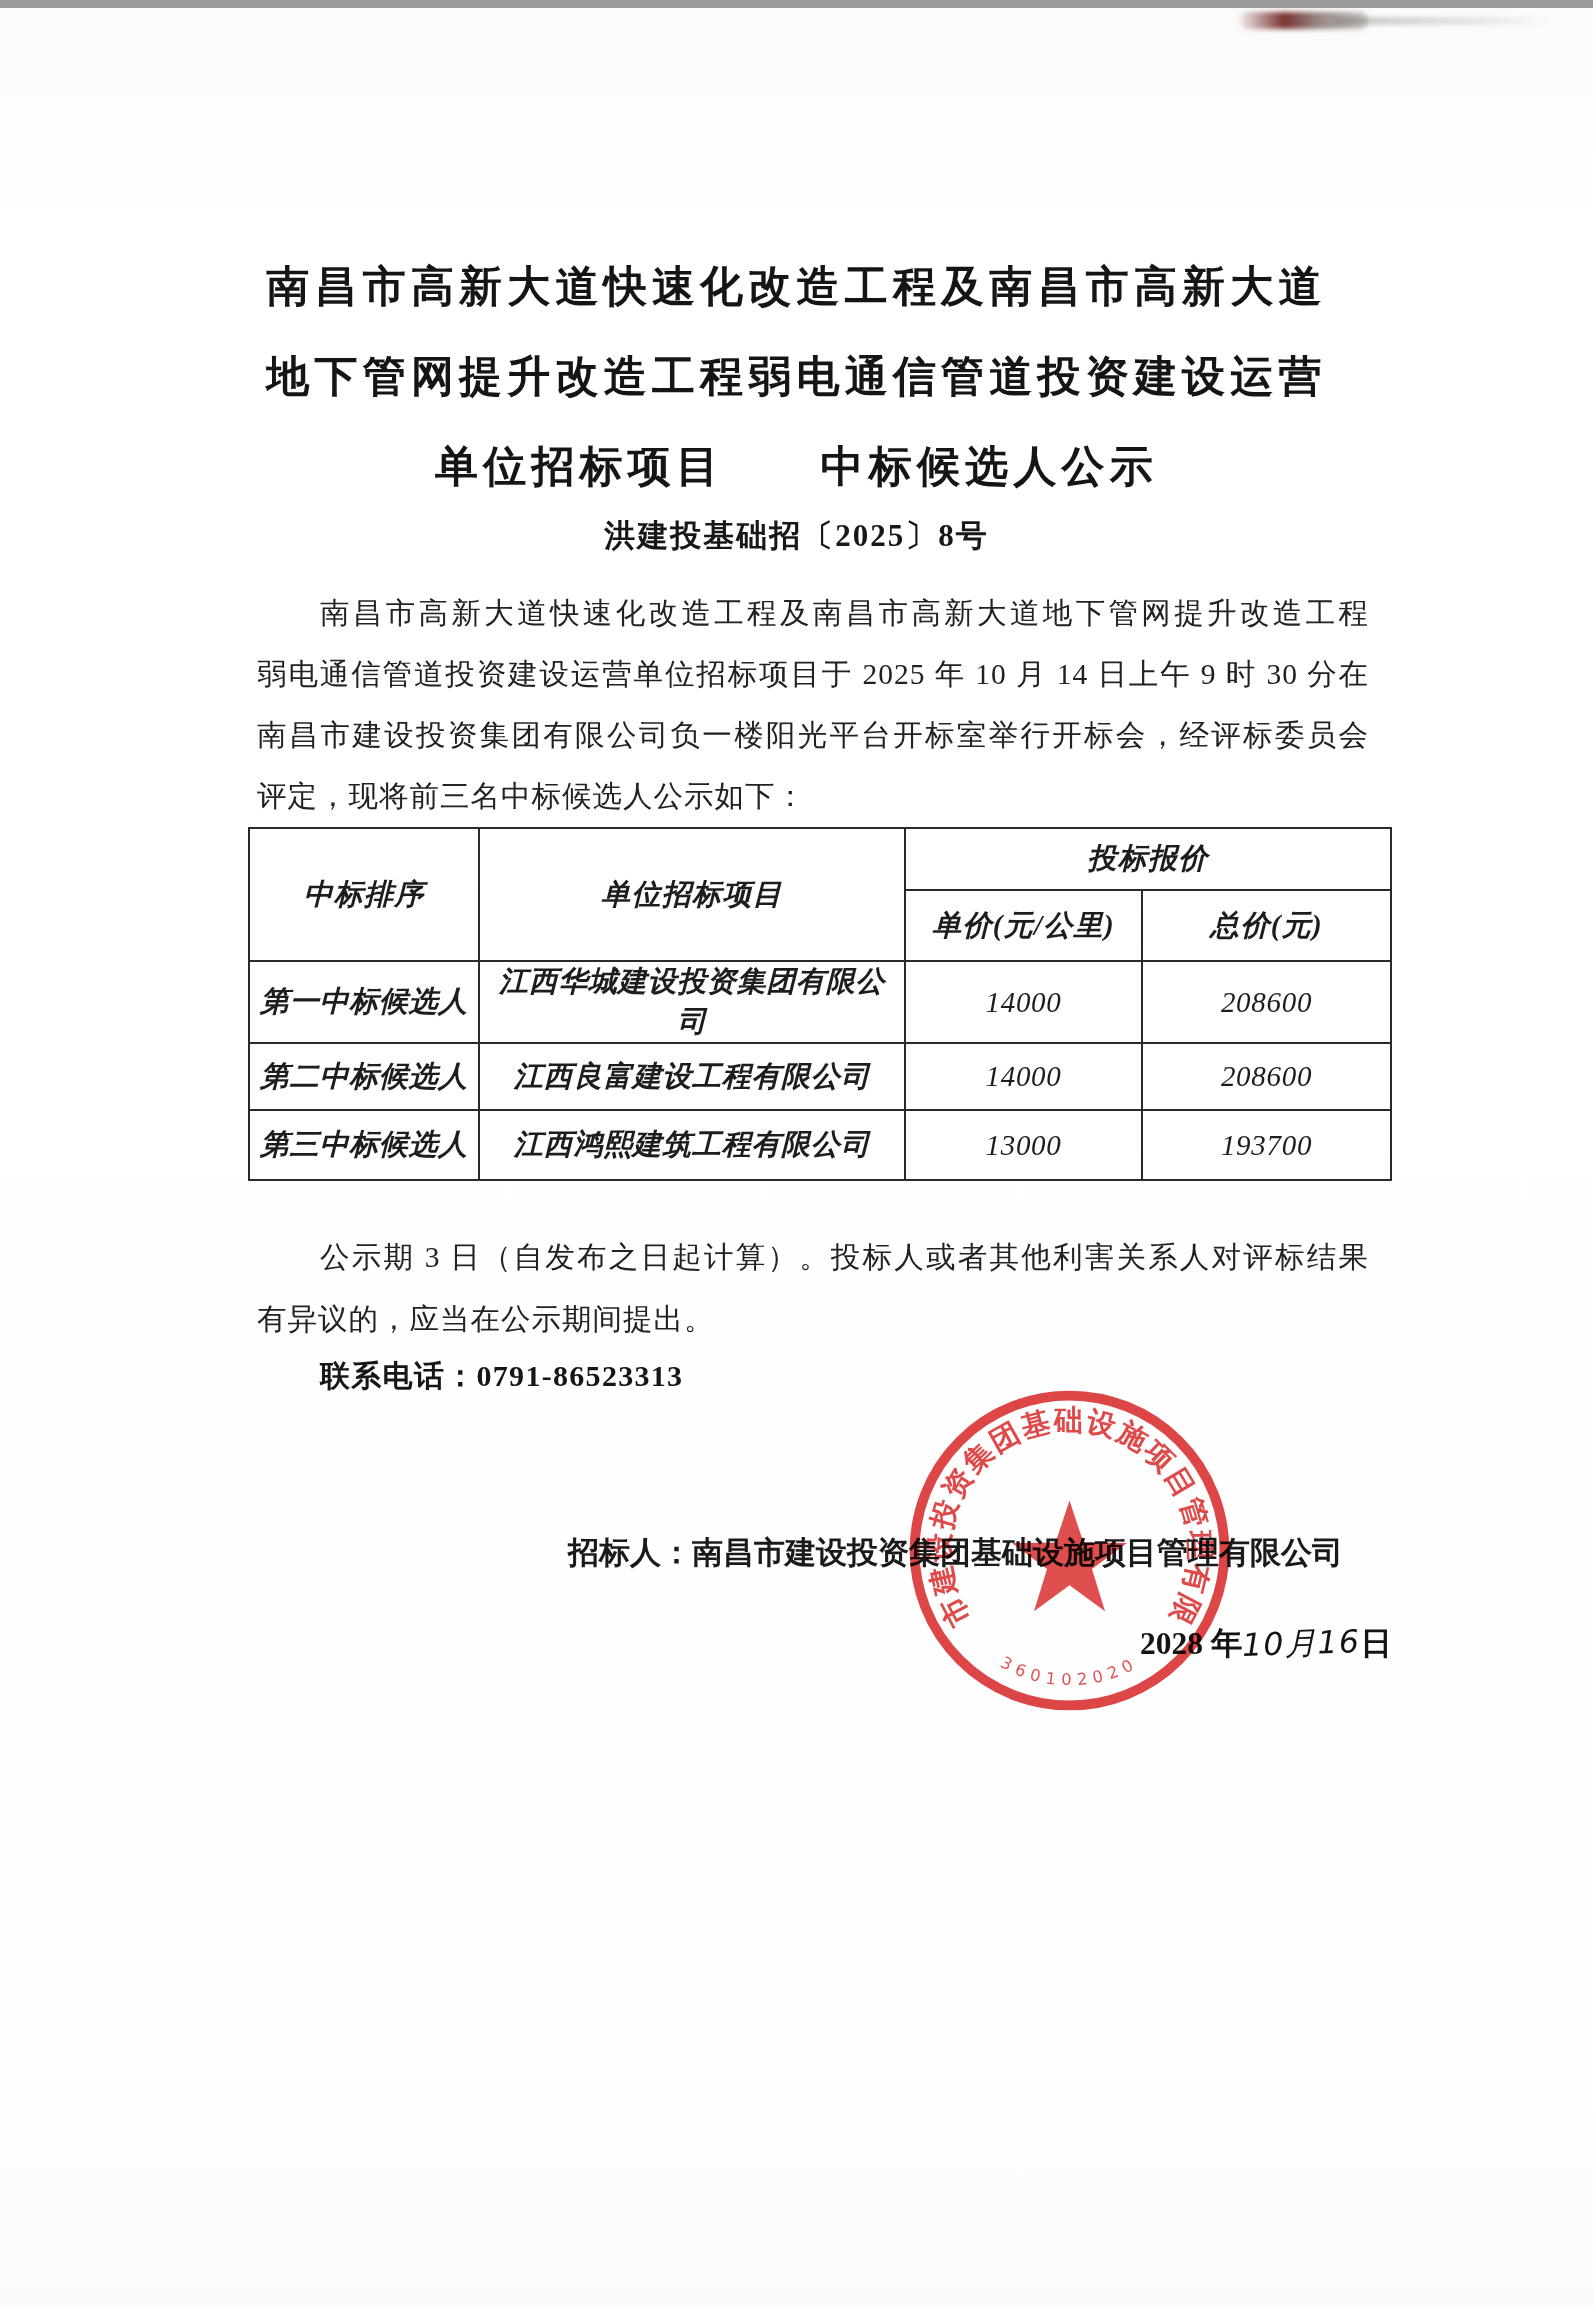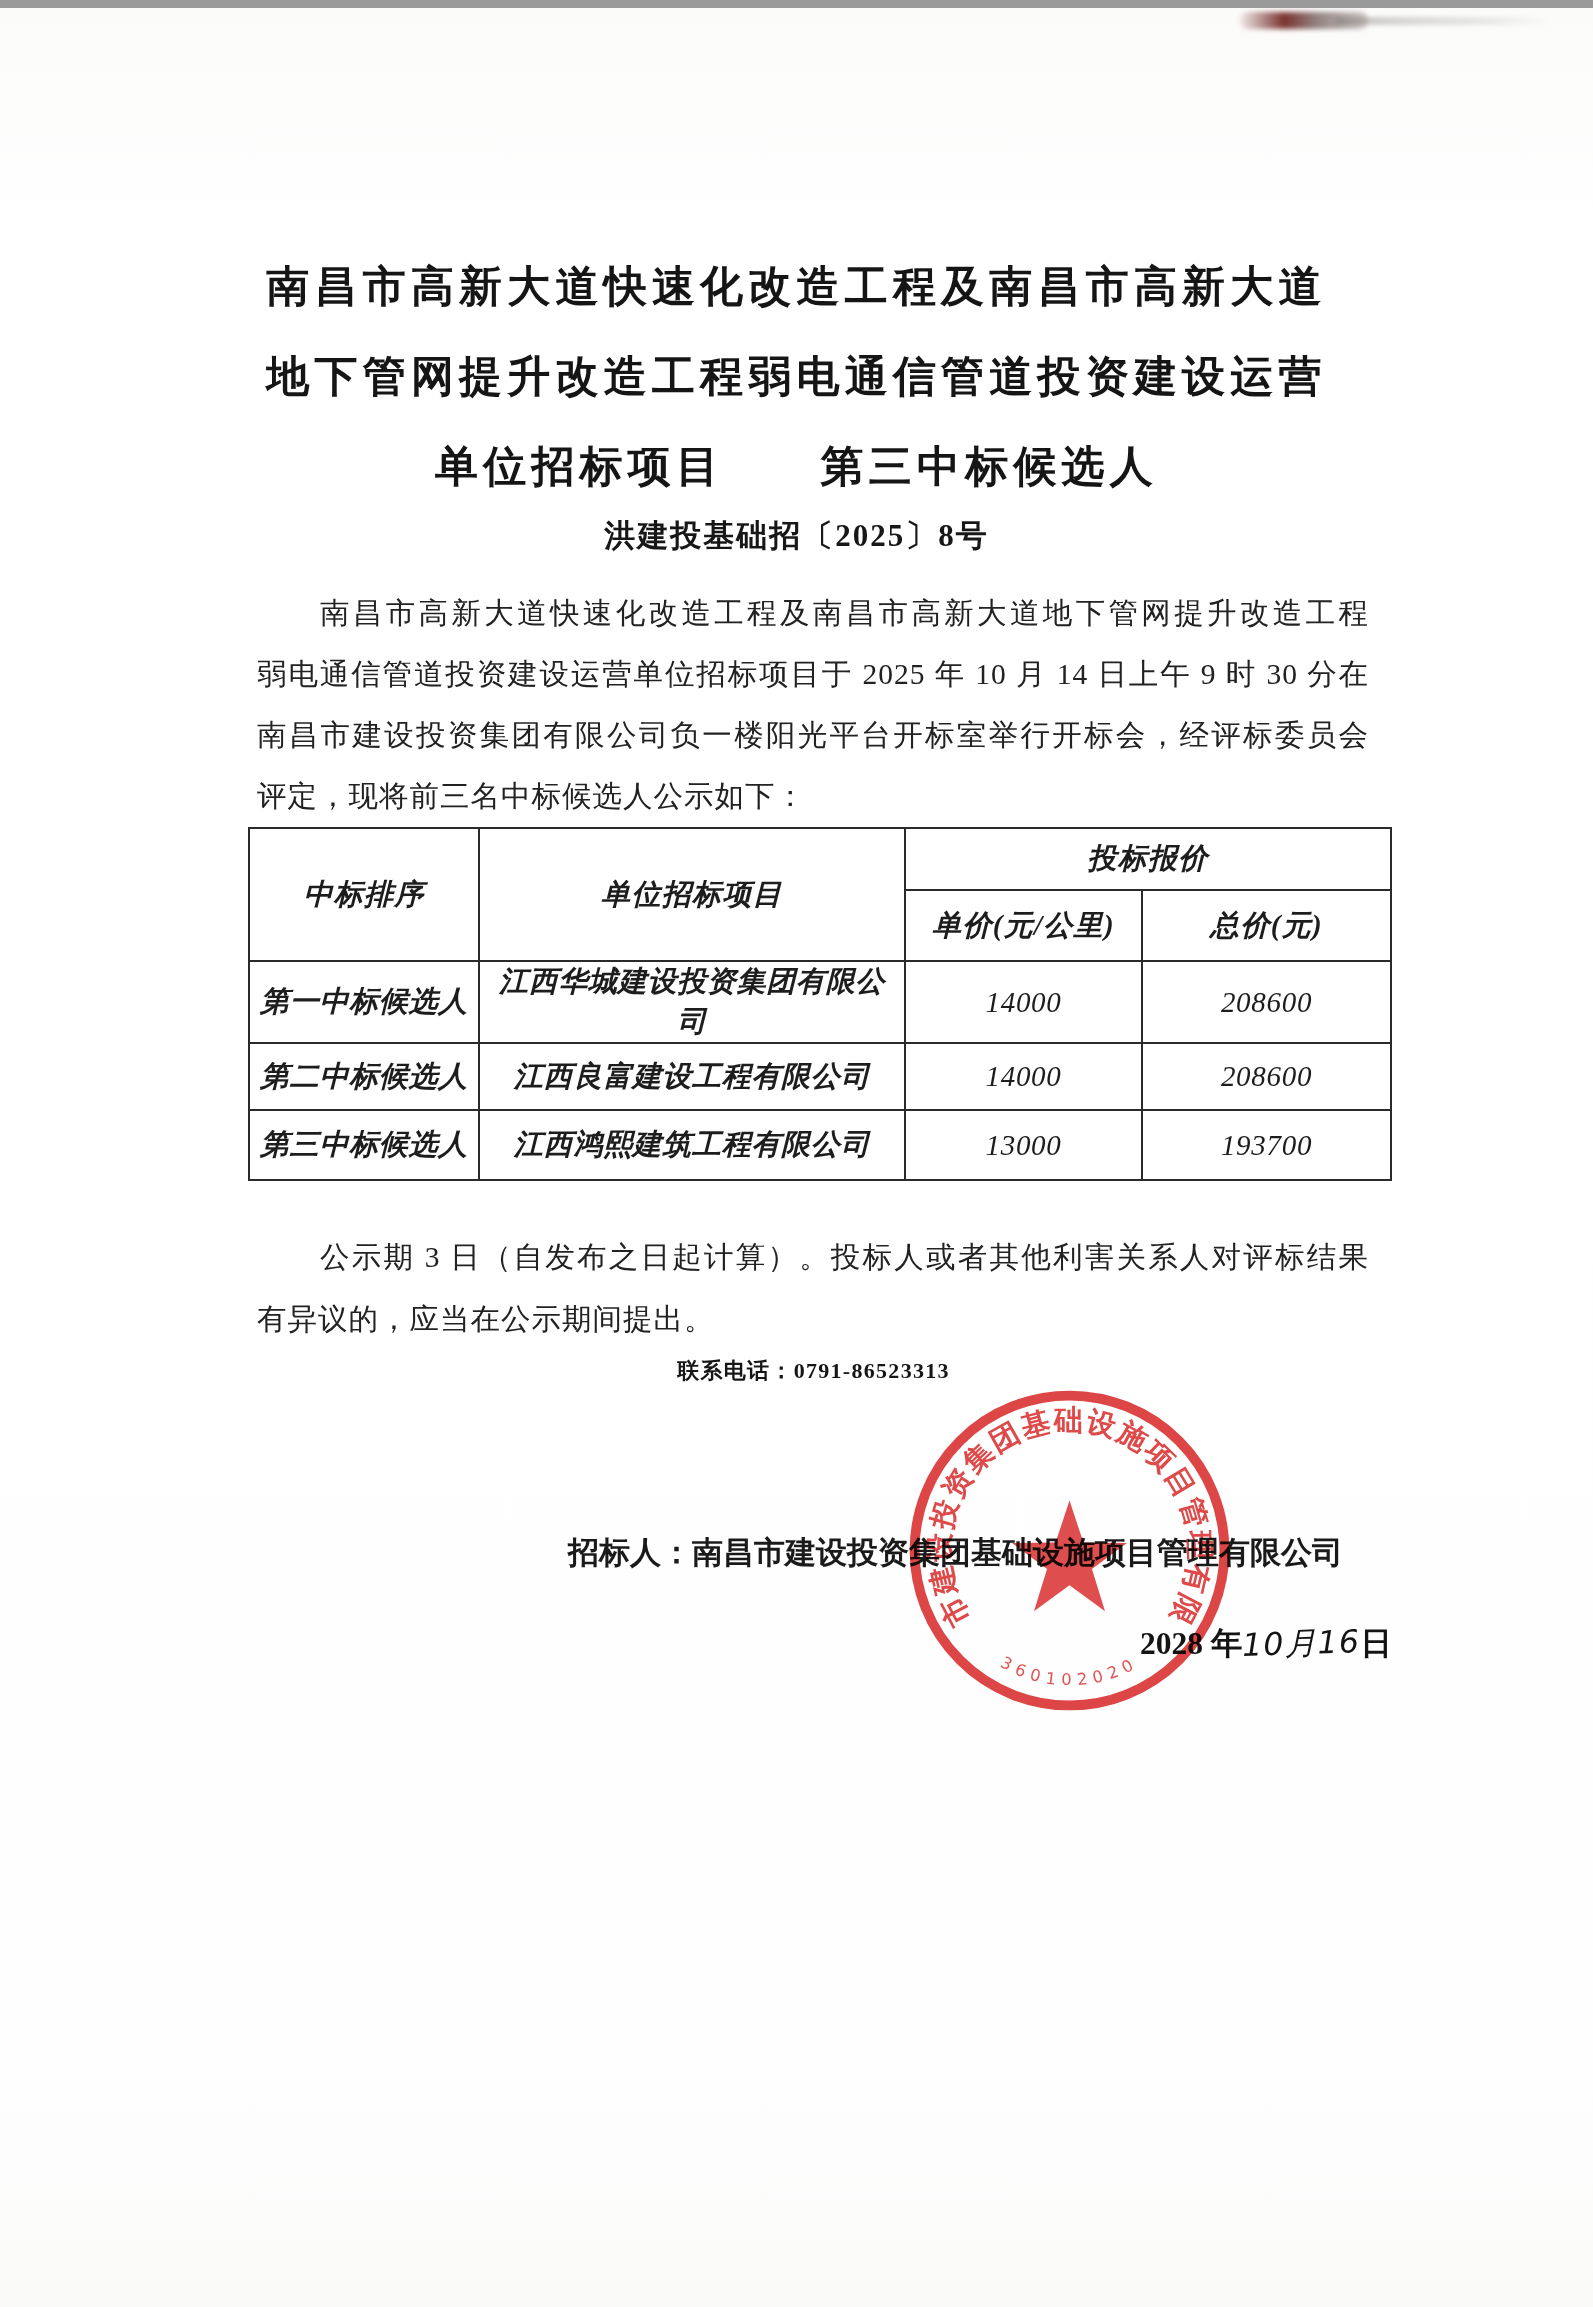--- a/index.html
+++ b/index.html
@@ -52,21 +52,21 @@
   table.bid td { border: 2px solid #2a2a2a; text-align: center; vertical-align: middle; padding: 0 5.2px; font-style: italic; }
   table.bid { border: 2.6px solid #222; }
   .th { font-weight: 700; letter-spacing: 1.3px; }
   .rank-cell, .bidder-cell { font-weight: 700; letter-spacing: 0.7px; }
   .num-cell { font-weight: 400; letter-spacing: 0.7px; font-family: "Liberation Serif", serif; }
 
   .notice { position: absolute; top: 1218px; left: 257px; width: 1112px;
     font-size: 29.5px; line-height: 62px; letter-spacing: 1px; color:#222; }
 
   .contact { position: absolute; top: 1348px; left: 257px; width: 1050px;
-    font-size: 22px; font-weight: 700; letter-spacing: 1.3px; text-indent: 63px; color:#161616;text-align:center; }
+    font-size: 30px; font-weight: 700; letter-spacing: 1.3px; text-indent: 63px; color:#161616; }
 
   .tenderer { position: absolute; top: 1524px; left: 568px;
     font-size: 31px; letter-spacing: 0px; font-weight: 600; color:#1a1a1a; white-space: nowrap; }
 
   .sign-date { position: absolute; top: 1615px; left: 1140px;
     font-size: 31.5px; font-weight: 600; color:#141414; white-space: nowrap; }
   .hand { font-style: italic; font-weight: 500;
     font-family: "DejaVu Sans", sans-serif; letter-spacing: 1.3px;
     display: inline-block; transform: rotate(-2deg); }
 
@@ -77,21 +77,21 @@
 <body>
 
 <div class="page">
 
   <div class="smudge"></div>
   <div class="streak"></div>
 
   <div class="title-block">
     <div>南昌市高新大道快速化改造工程及南昌市高新大道</div>
     <div>地下管网提升改造工程弱电通信管道投资建设运营</div>
-    <div>单位招标项目　　第三中标候选人</div>
+    <div>单位招标项目　　中标候选人公示</div>
   </div>
 
   <div class="doc-number">洪建投基础招〔2025〕8号</div>
 
   <div class="body-par">
     <div class="line-just indent2">南昌市高新大道快速化改造工程及南昌市高新大道地下管网提升改造工程</div>
     <div class="line-just">弱电通信管道投资建设运营单位招标项目于 2025 年 10 月 14 日上午 9 时 30 分在</div>
     <div class="line-just">南昌市建设投资集团有限公司负一楼阳光平台开标室举行开标会，经评标委员会</div>
     <div class="line-left">评定，现将前三名中标候选人公示如下：</div>
   </div>

